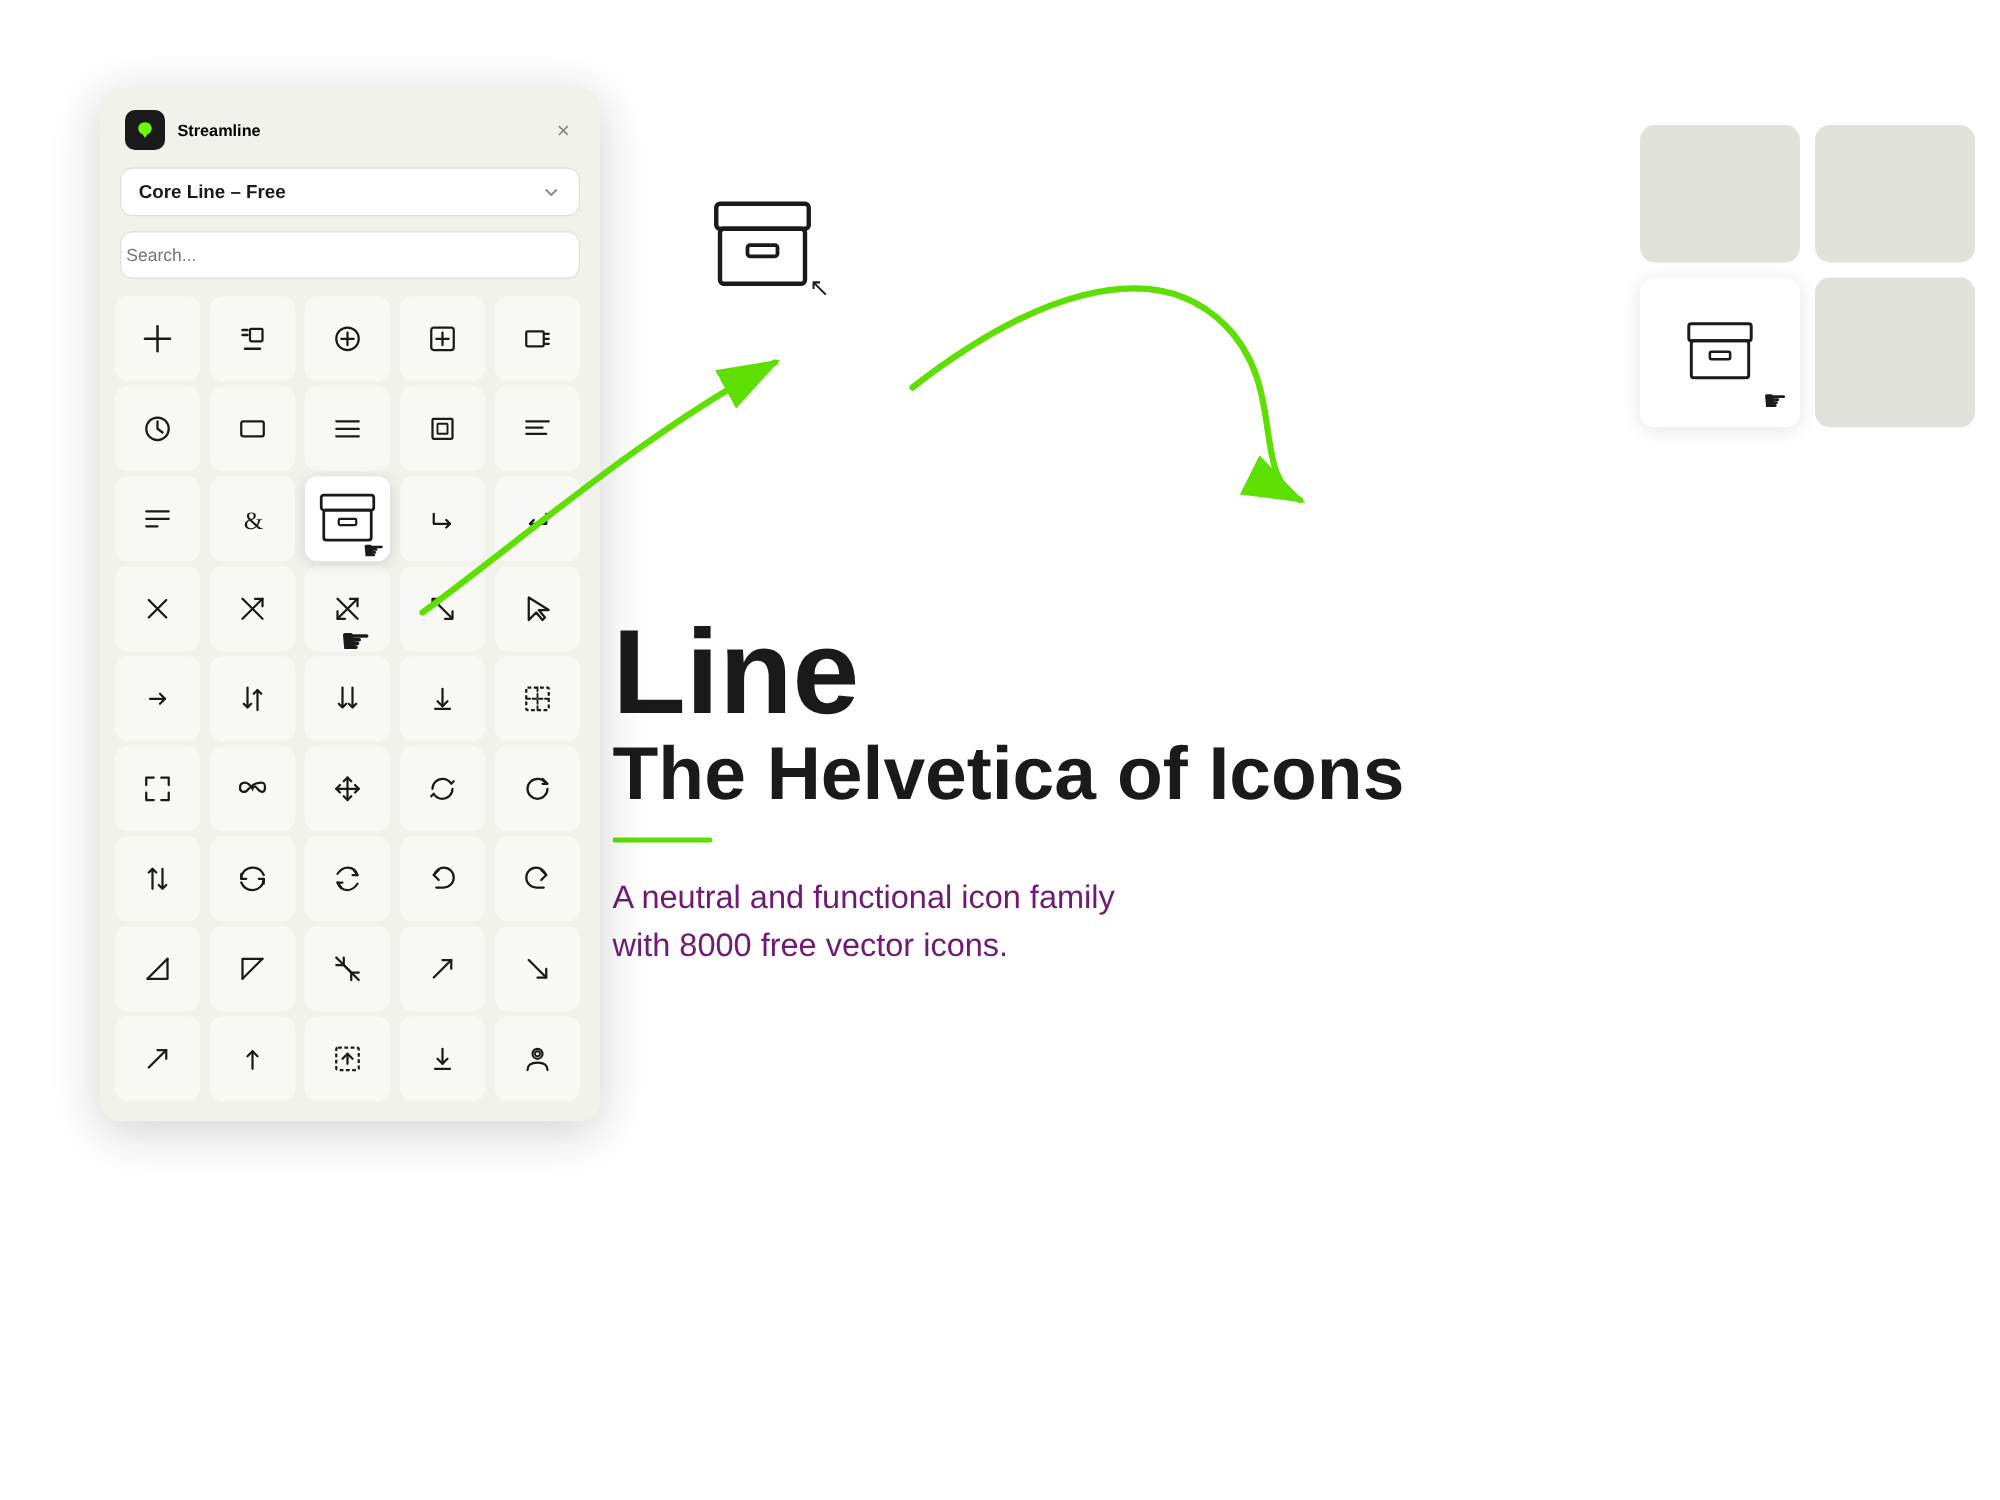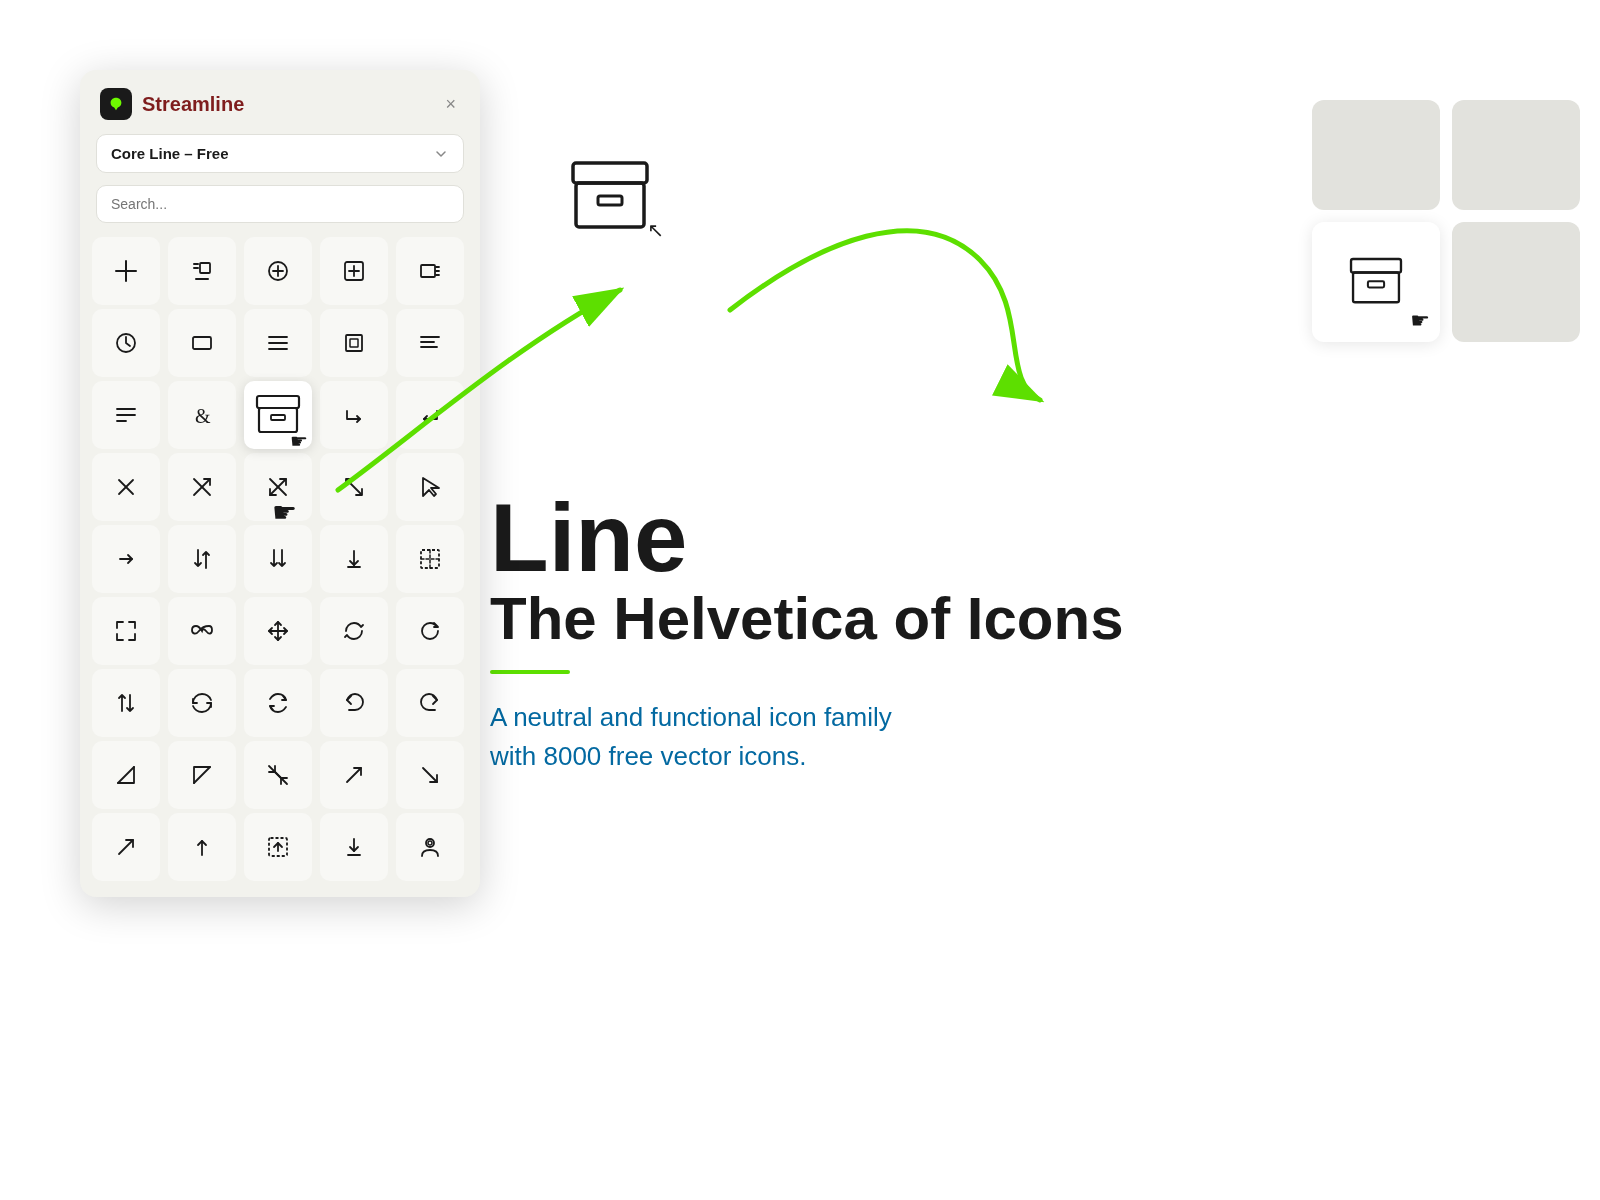--- a/index.html
+++ b/index.html
@@ -43,23 +43,23 @@
       margin-right: 10px;
       flex-shrink: 0;
     }
 
     .logo-icon svg {
       width: 18px;
       height: 18px;
     }
 
     .panel-title {
-      font-size: 20px;
+      font-size: 13px;
       font-weight: 600;
-      color: #7f1d1d;
+      color: #000000;
       flex: 1;
     }
 
     .close-btn {
       background: none;
       border: none;
       cursor: pointer;
       font-size: 18px;
       color: #888;
       padding: 4px;
@@ -82,21 +82,21 @@
       font-size: 15px;
       color: #1a1a1a;
       font-weight: 700;
     }
 
     .search-box {
       margin: 0 16px 14px 16px;
       background: #ffffff;
       border: 1.5px solid #e0e0da;
       border-radius: 10px;
-      padding: 10px 14px;
+      padding: 10px 4px;
       font-size: 14px;
       color: #aaa;
       width: calc(100% - 32px);
     }
 
     .icons-grid {
       display: grid;
       grid-template-columns: repeat(5, 1fr);
       gap: 4px;
       padding: 0 12px;
@@ -160,21 +160,21 @@
     .green-line {
       width: 80px;
       height: 4px;
       background: #5ddf00;
       border-radius: 2px;
       margin-bottom: 24px;
     }
 
     .text-content p {
       font-size: 26px;
-      color: #0369a1;
+      color: #701a75;
       line-height: 1.5;
       font-weight: 400;
     }
 
     
     .arrows-overlay {
       position: absolute;
       top: 0;
       left: 0;
       width: 1600px;

